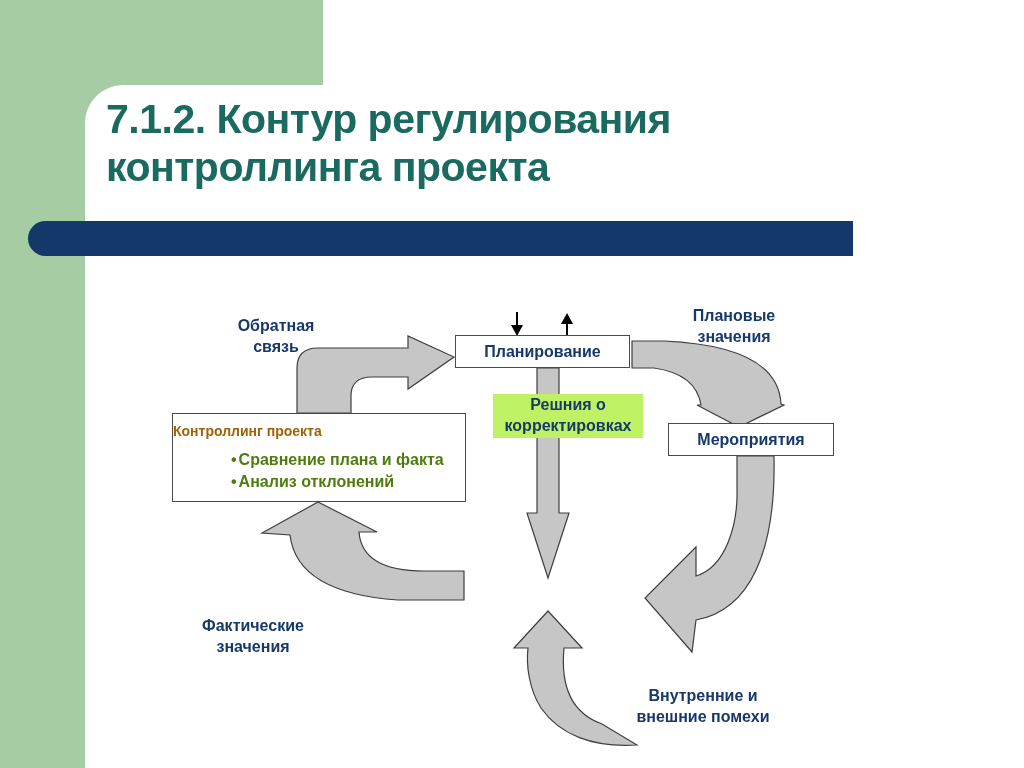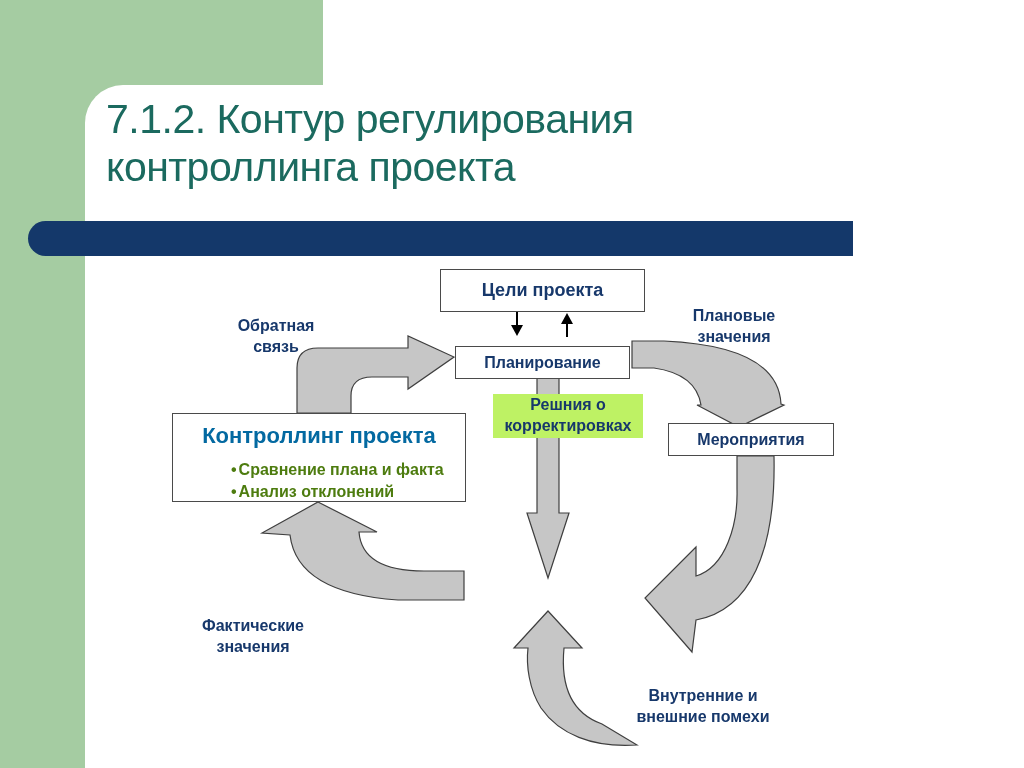--- a/index.html
+++ b/index.html
@@ -5,37 +5,37 @@
   html,body{margin:0;padding:0;}
   body{width:1024px;height:768px;overflow:hidden;background:#ffffff;
        font-family:"Liberation Sans","DejaVu Sans",sans-serif;}
   .slide{position:relative;width:1024px;height:768px;background:#ffffff;overflow:hidden;}
 
   .green-block{position:absolute;left:0;top:0;width:323px;height:768px;background:#a5cca2;}
   .panel{position:absolute;left:85px;top:85px;right:0;bottom:0;background:#ffffff;
          border-top-left-radius:38px;}
 
   .title{position:absolute;left:106px;top:96px;margin:0;width:760px;
-         font-size:41px;font-weight:normal;line-height:1.16;color:#1b6a5f;
+         font-size:41px;font-weight:bold;line-height:1.16;color:#1b6a5f;
          white-space:pre-line;letter-spacing:-0.5px;}
 
   .navy-bar{position:absolute;left:28px;top:221px;width:825px;height:35px;
             background:#14386a;border-radius:17.5px 0 0 17.5px;}
 
   svg.arrows{position:absolute;left:0;top:0;z-index:1;}
 
   .dbox{position:absolute;z-index:2;background:#ffffff;border:1.4px solid #4a4a4a;
         color:#17386b;font-weight:bold;display:flex;align-items:center;justify-content:center;
         box-sizing:border-box;}
   .box-goals{left:440px;top:269px;width:205px;height:43px;font-size:18px;}
-  .box-planning{left:455px;top:346px;width:175px;height:33px;font-size:16px;}
+  .box-planning{left:455px;top:335px;width:175px;height:33px;font-size:16px;}
   .box-activities{left:668px;top:423px;width:166px;height:33px;font-size:16px;}
   .box-execution{left:464px;top:579px;width:180px;height:35px;font-size:16px;}
   .box-controlling{left:172px;top:413px;width:294px;height:89px;display:block;padding-top:9px;}
-  .ctrl-title{text-align:center;font-size:22px;font-weight:bold;color:#0369a1;}
+  .ctrl-title{text-align:left;font-size:14px;font-weight:bold;color:#a16207;}
   .ctrl-bullets{margin-top:10px;padding-left:58px;font-size:16px;font-weight:bold;
                 color:#4d7c0f;line-height:1.4;}
   .bullet::before{content:"\2022";margin-right:2px;}
 
   .dlabel{position:absolute;z-index:2;color:#17386b;font-weight:bold;font-size:16px;
           line-height:1.3;text-align:center;white-space:pre-line;}
   .lbl-feedback{left:206px;top:316px;width:140px;}
   .lbl-planned{left:663px;top:306px;width:142px;}
   .lbl-corrections{left:493px;top:394px;width:150px;background:#bef264;padding:1px 0;}
   .lbl-actual{left:183px;top:580px;width:140px;margin-top:36px;}
@@ -76,23 +76,20 @@
       <line class="barrow" x1="517" y1="312" x2="517" y2="326"></line>
       <polygon class="bhead" points="511,325 523,325 517,336"></polygon>
     </g>
 
     <g>
       <line class="barrow" x1="567" y1="337" x2="567" y2="323"></line>
       <polygon class="bhead" points="561,324 573,324 567,313"></polygon>
     </g>
   </svg>
 
-  <div class="dbox box-goals">
-    <span>Цели проекта</span>
-  </div>
 
   <div class="dbox box-planning">
     <span>Планирование</span>
   </div>
 
   <div class="dbox box-controlling">
     <div class="ctrl-title">Контроллинг проекта</div>
     <div class="ctrl-bullets">
       <div class="bullet">Сравнение плана и факта</div>
       <div class="bullet">Анализ отклонений</div>

